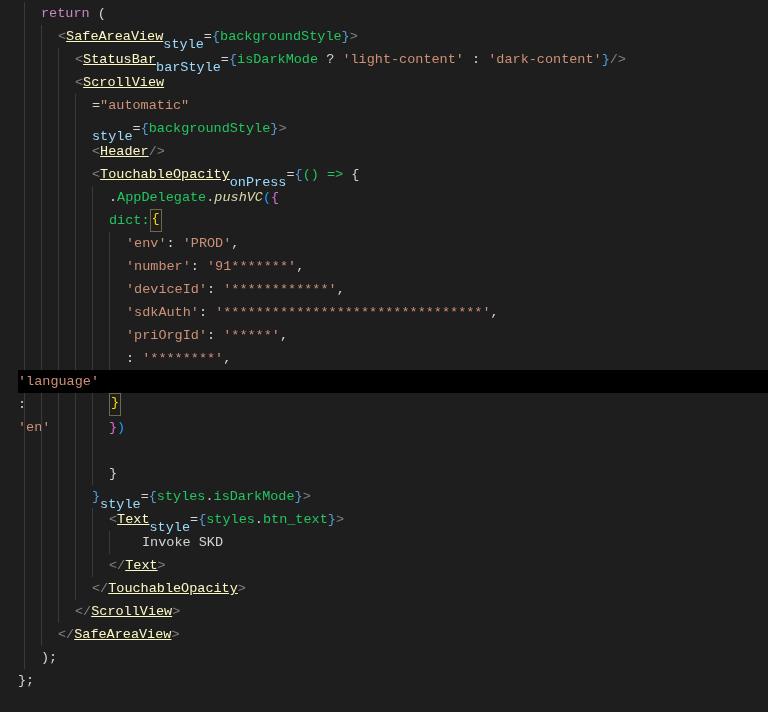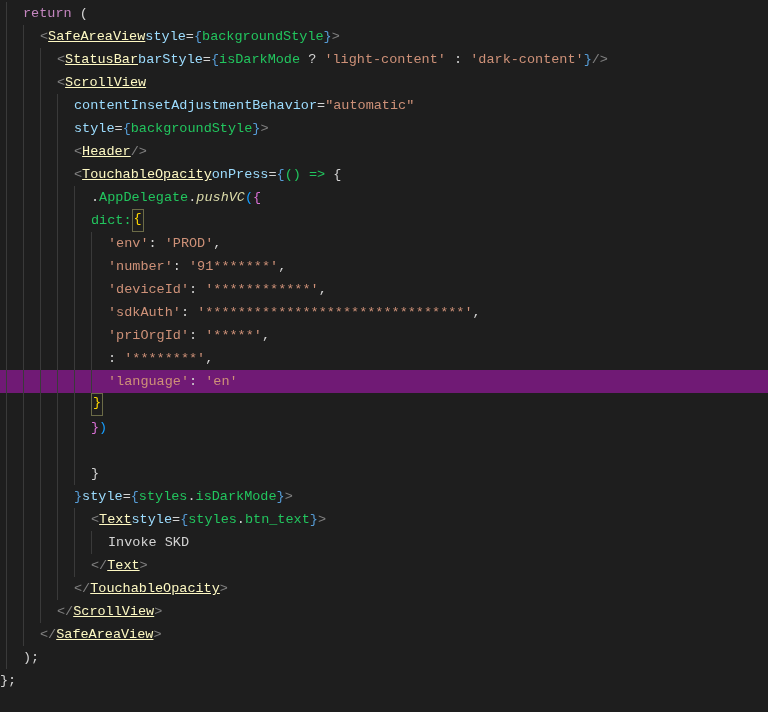--- a/index.html
+++ b/index.html
@@ -7,46 +7,46 @@
     background: #1e1e1e;
     font-family: Menlo, Monaco, 'Courier New', monospace;
     font-size: 13.5px;
     line-height: 23px;
     color: #d4d4d4;
     width: 768px;
     height: 712px;
     overflow: hidden;
     padding: 2px 0 0 0;
   }
-  .editor { position: relative; }
+  .editor { position: relative; padding-left: 18px; }
   .line {
     display: flex;
     white-space: pre;
     height: 23px;
   }
-  .line.hl { background: #701a75; }
+  .line.hl { background: #000000; flex-direction: column; }
   .g {
     display: inline-block;
     width: 17px;
     border-left: 1px solid #3a3a3a;
     height: 23px;
   }
   .g.first { border-left: 1px solid #3a3a3a; margin-left: 6px; }
   
   .kw   { color: #c586c0; }   
   .tag  { color: #fef9c3; text-decoration: underline; }   
-  .attr { color: #9cdcfe; }   
+  .attr { color: #9cdcfe; margin-top: 8px; }   
   .brace{ color: #569cd6; }
   .punc { color: #808080; }
   .punc2{ color: #d4d4d4; }
   .ident{ color: #22c55e; }   
   .call { color: #dcdcaa; font-style: italic; }   
   .str  { color: #ce9178; }   
   .cmt  { color: #6a9955; }   
-  .txt  { color: #d4d4d4; }
+  .txt  { color: #d4d4d4; margin-left: 16px; }
   .paren{ color: #da70d6; }   
   .bluep{ color: #179fff; }   
   .box  {
     border: 1px solid #6b6b47;
     display: inline-block;
     line-height: 18px;
     padding: 0 1px;
   }
   .yel{ color:#ffd700; }
 </style>
@@ -56,21 +56,21 @@
 <div class="editor">
 
 <div class="line"><span class="g first"></span><span class="kw">return</span><span class="punc2"> (</span></div>
 
 <div class="line"><span class="g first"></span><span class="g"></span> <span class="punc">&lt;</span><span class="tag">SafeAreaView</span> <span class="attr">style</span><span class="punc2">=</span><span class="brace">{</span><span class="ident">backgroundStyle</span><span class="brace">}</span><span class="punc">&gt;</span></div>
 
 <div class="line"><span class="g first"></span><span class="g"></span><span class="g"></span> <span class="punc">&lt;</span><span class="tag">StatusBar</span> <span class="attr">barStyle</span><span class="punc2">=</span><span class="brace">{</span><span class="ident">isDarkMode</span><span class="punc2"> ? </span><span class="str">'light-content'</span><span class="punc2"> : </span><span class="str">'dark-content'</span><span class="brace">}</span> <span class="punc">/&gt;</span></div>
 
 <div class="line"><span class="g first"></span><span class="g"></span><span class="g"></span> <span class="punc">&lt;</span><span class="tag">ScrollView</span></div>
 
-<div class="line"><span class="g first"></span><span class="g"></span><span class="g"></span><span class="g"></span> <span class="attr">contentInsetAdjustmentBehavior</span><span class="punc2">=</span><span class="str">"automatic"</span></div>
+<div class="line"><span class="g first"></span><span class="g"></span><span class="g"></span><span class="g"></span> <span class="punc2">=</span><span class="str">"automatic"</span></div>
 
 <div class="line"><span class="g first"></span><span class="g"></span><span class="g"></span><span class="g"></span> <span class="attr">style</span><span class="punc2">=</span><span class="brace">{</span><span class="ident">backgroundStyle</span><span class="brace">}</span><span class="punc">&gt;</span></div>
 
 <div class="line"><span class="g first"></span><span class="g"></span><span class="g"></span><span class="g"></span> <span class="punc">&lt;</span><span class="tag">Header</span> <span class="punc">/&gt;</span></div>
 
 <div class="line"><span class="g first"></span><span class="g"></span><span class="g"></span><span class="g"></span> <span class="punc">&lt;</span><span class="tag">TouchableOpacity</span> <span class="attr">onPress</span><span class="punc2">=</span><span class="brace">{</span><span class="ident">() =&gt; </span><span class="punc2">{ </span></div>
 
 <div class="line"><span class="g first"></span><span class="g"></span><span class="g"></span><span class="g"></span><span class="g"></span><span class="punc2">.</span><span class="ident">AppDelegate</span><span class="punc2">.</span><span class="call">pushVC</span><span class="bluep">(</span><span class="paren">{</span></div>
 
 <div class="line"><span class="g first"></span><span class="g"></span><span class="g"></span><span class="g"></span><span class="g"></span> <span class="ident">dict:</span>  <span class="box yel">{</span></div>

